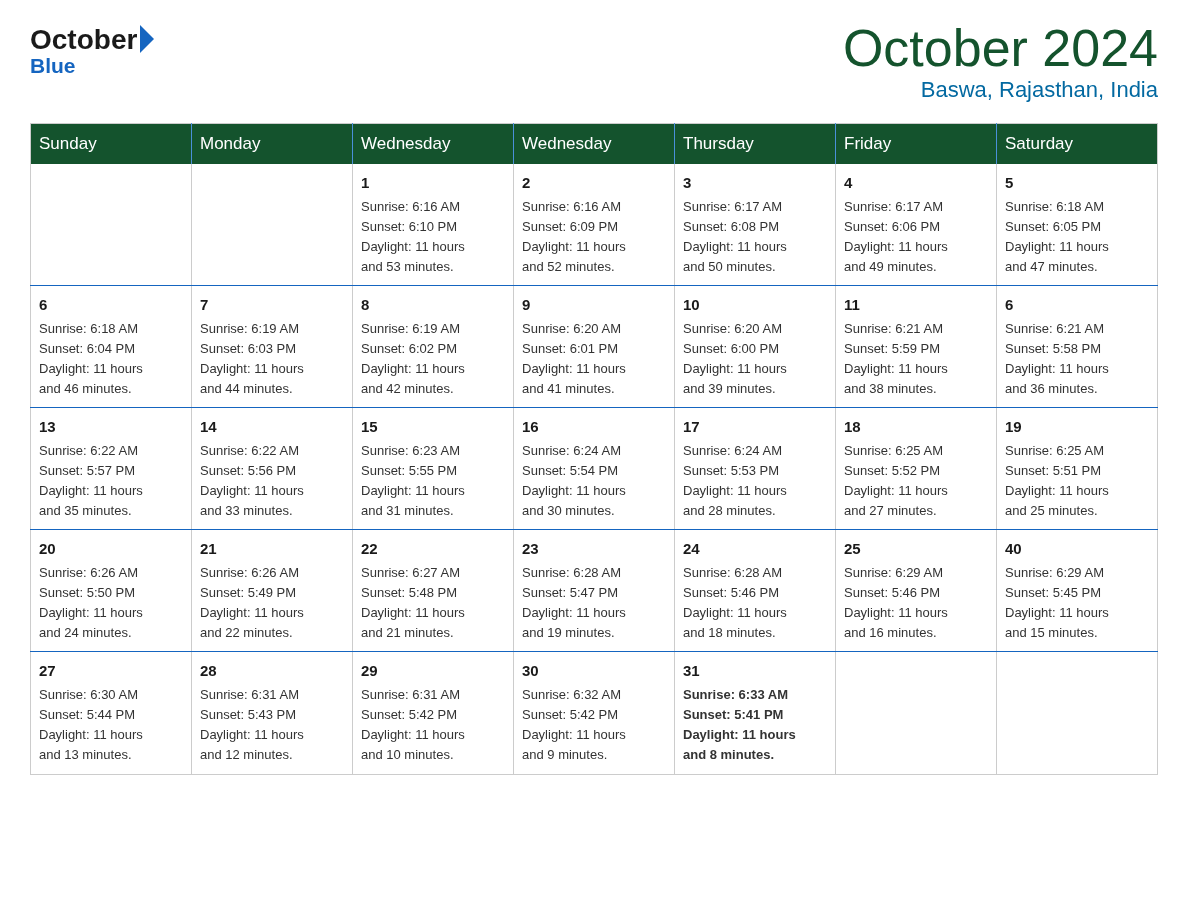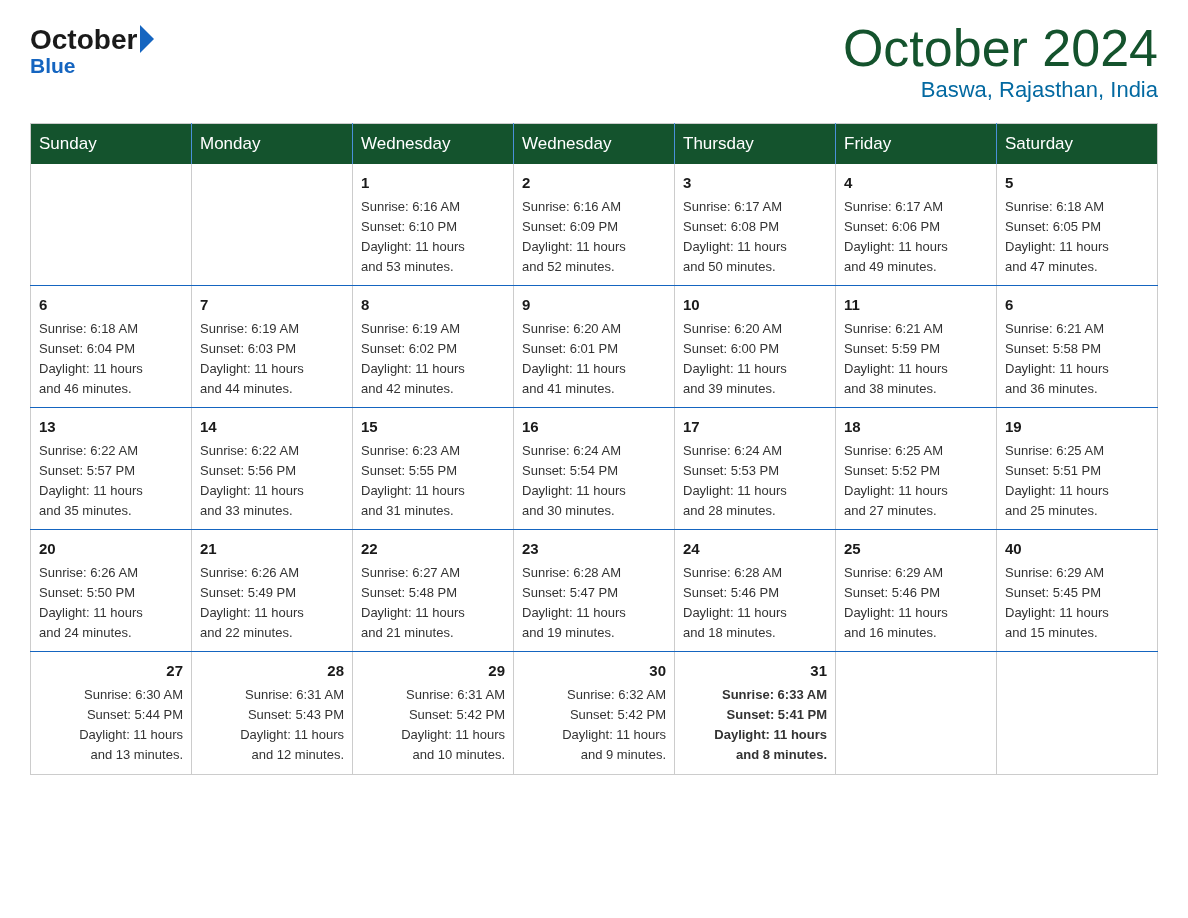--- a/index.html
+++ b/index.html
@@ -87,21 +87,20 @@
       min-height: 100px;
       font-size: 13px;
       line-height: 1.5;
       color: #333;
     }
     .calendar td:last-child {
       border-right: none;
     }
     .calendar tr:last-child td {
       border-bottom: none;
-      text-align: right;
     }
     .day-num {
       font-size: 15px;
       font-weight: bold;
       color: #1a1a1a;
       display: block;
       margin-bottom: 2px;
     }
     .day-info {
       color: #333;

